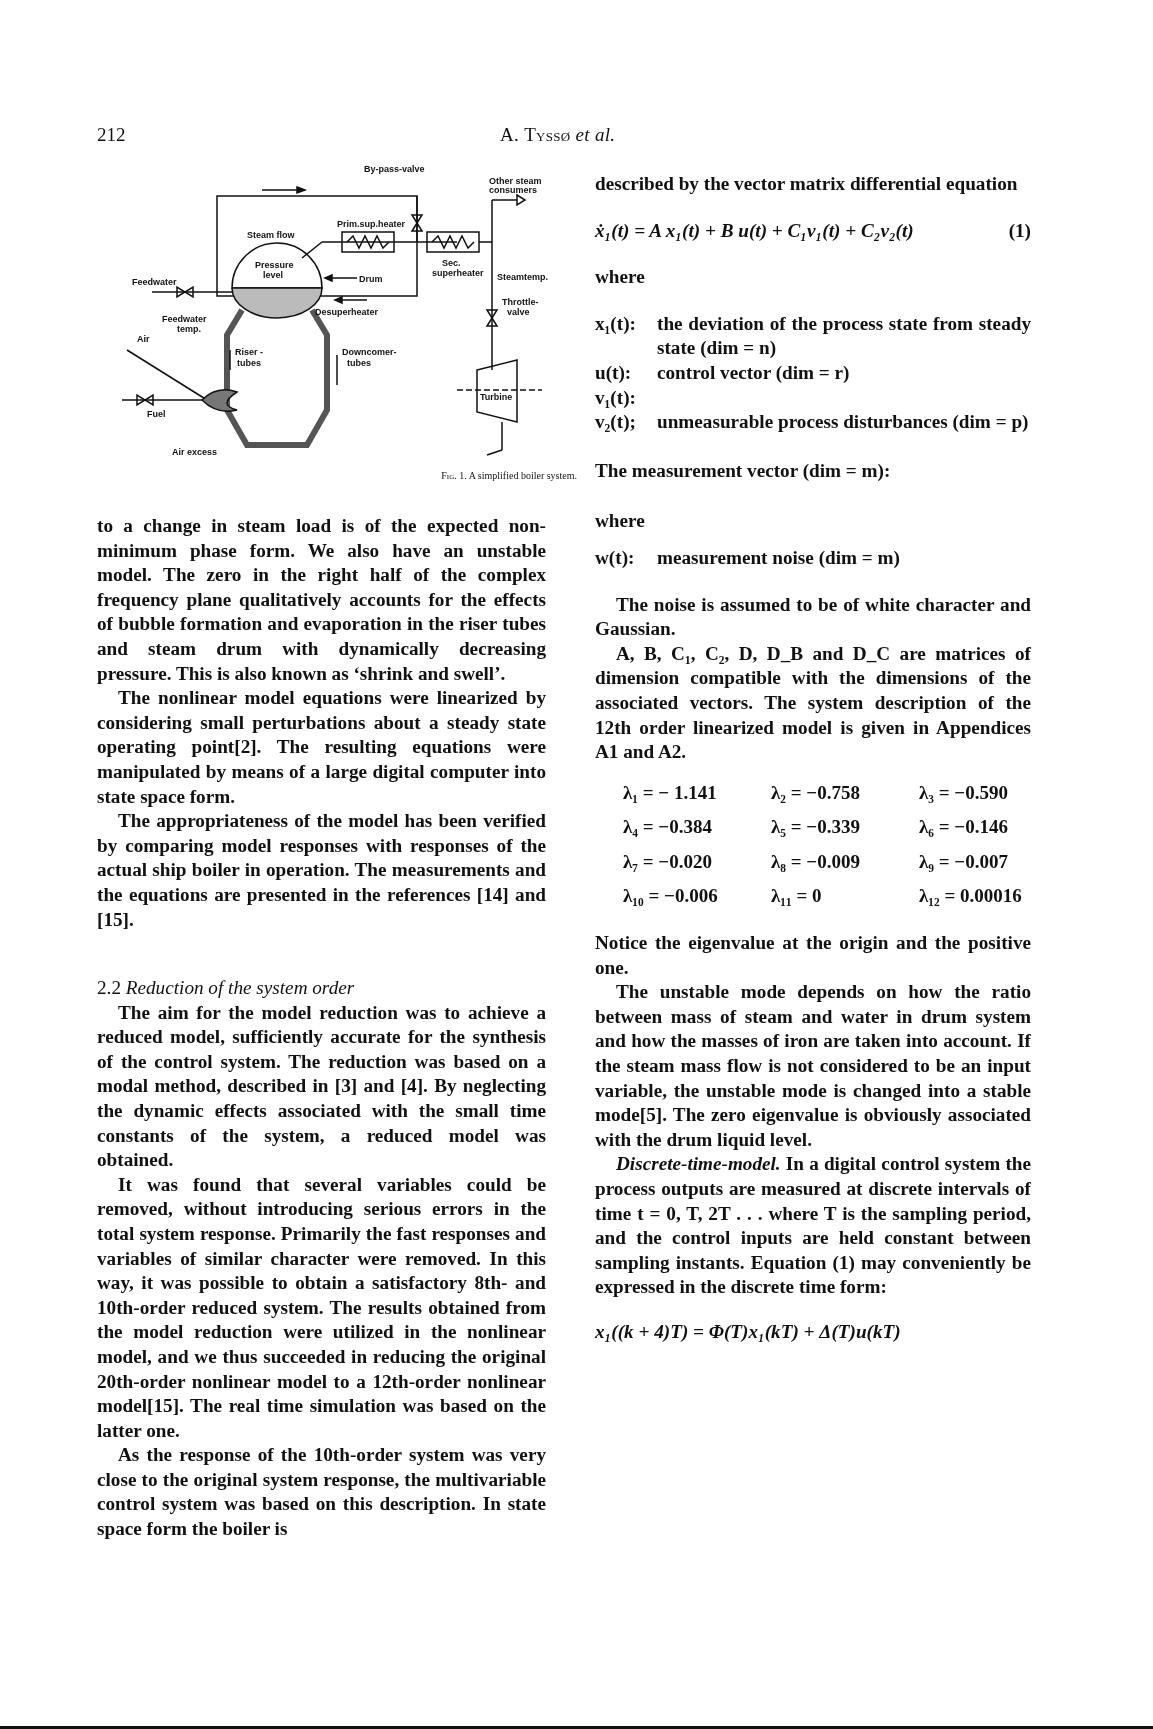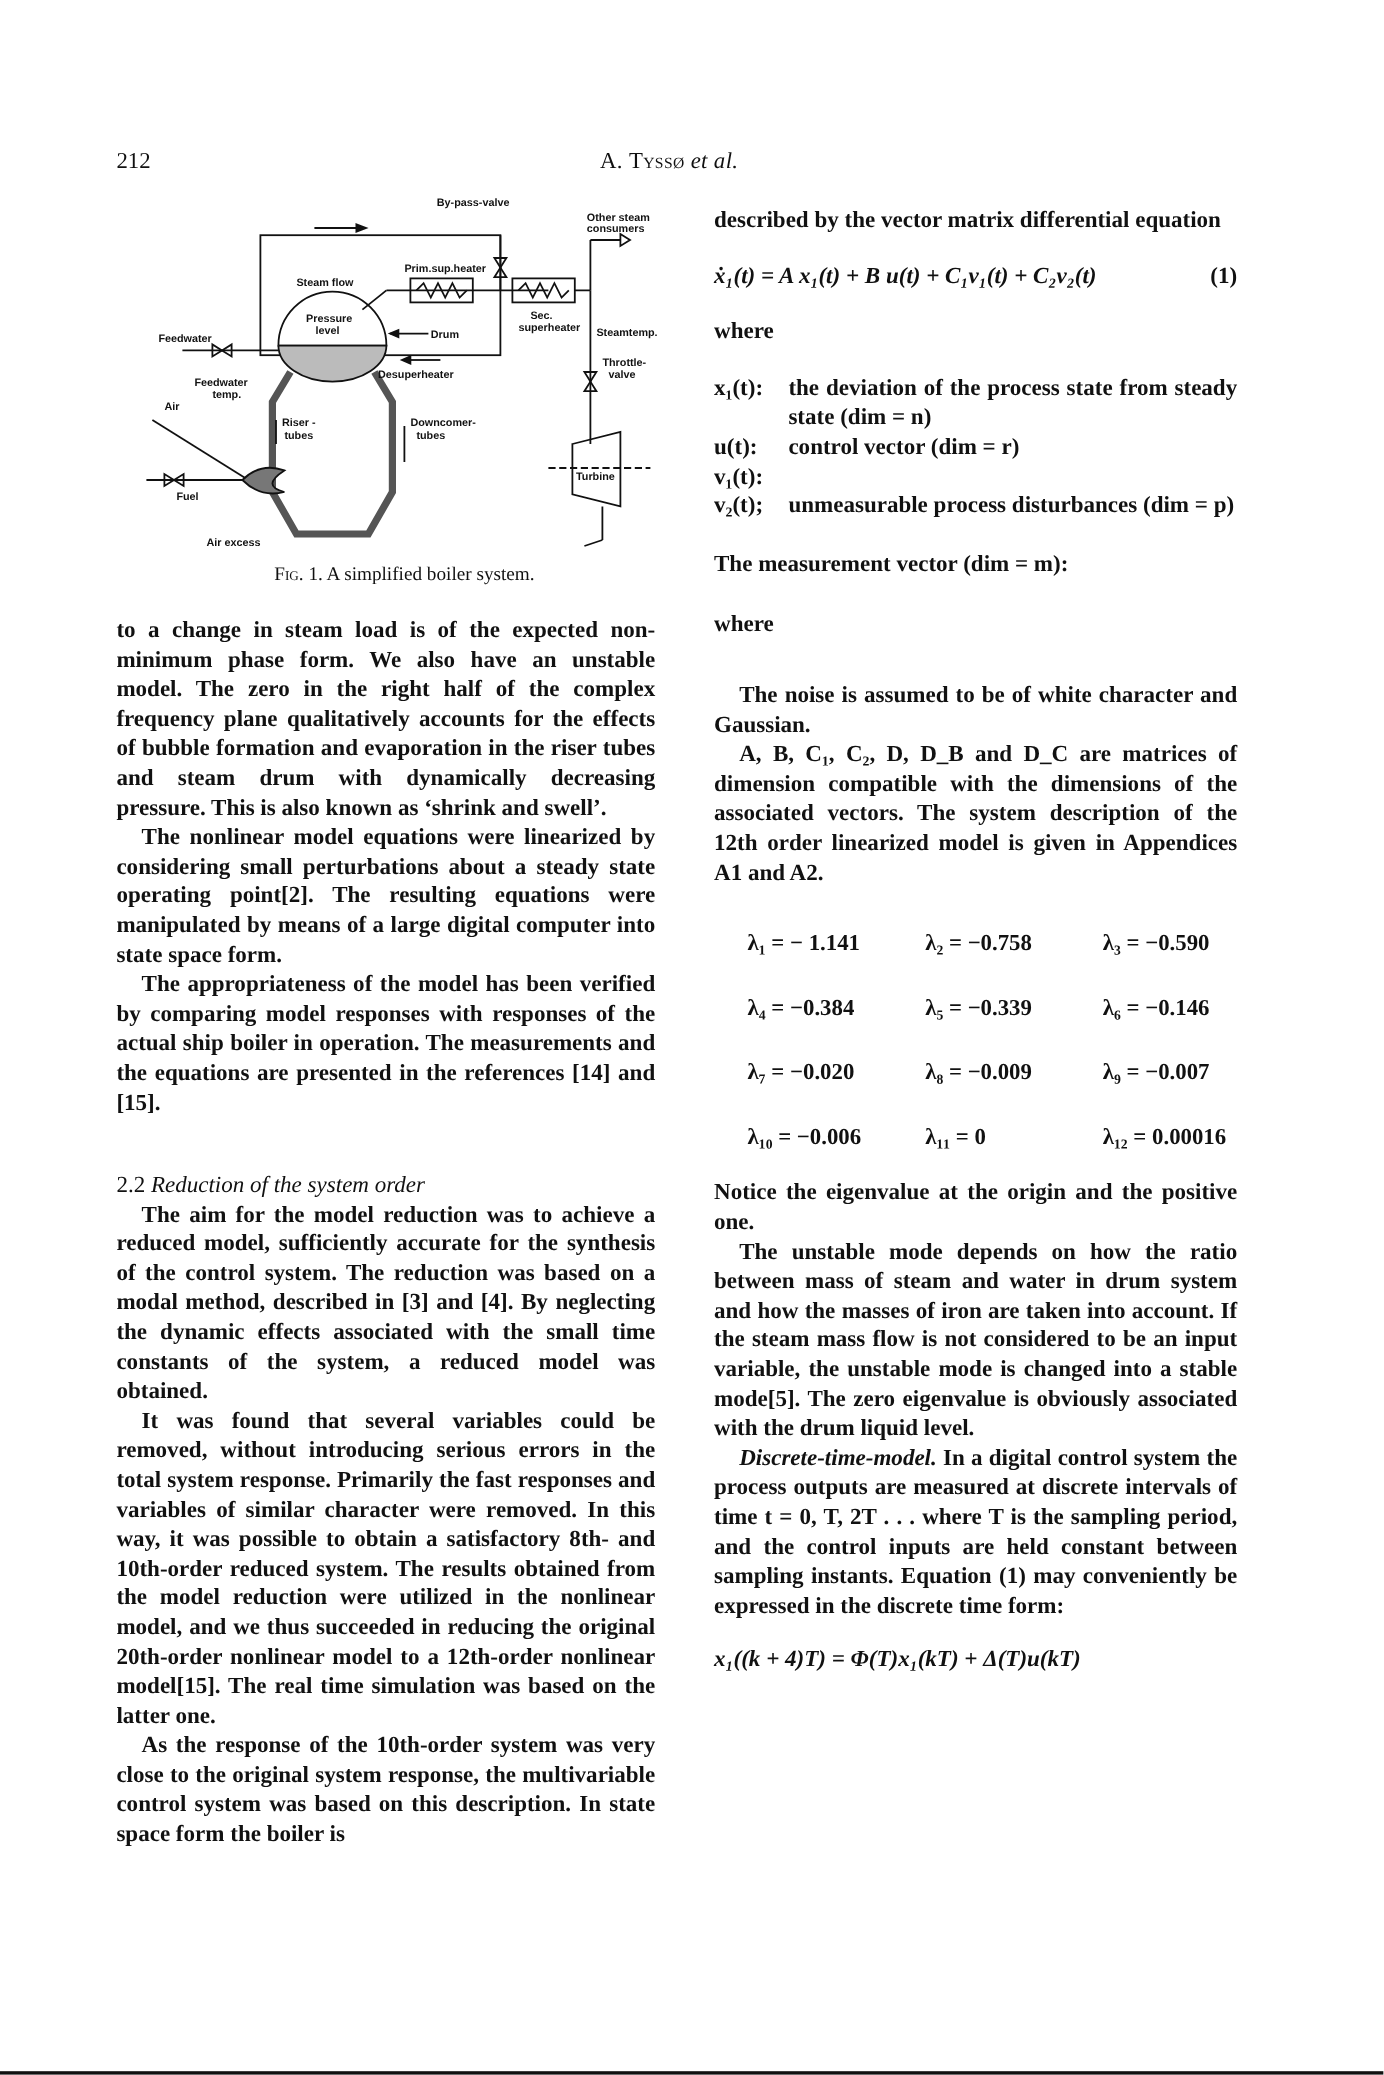--- a/index.html
+++ b/index.html
@@ -7,29 +7,29 @@
   .page-num { position:absolute; left:97px; top:124px; font-size:19px; }
   .running-head { position:absolute; left:500px; top:124px; font-size:19px; letter-spacing:0.3px;text-align:center; }
   .running-head .sc { font-variant:small-caps; }
   .running-head i { font-style:italic; }
   .col { position:absolute; font-size:19.2px; line-height:24.6px; text-align:justify; font-weight:bold; }
   .col p { margin:0; }
   .col p.ind { text-indent:21px; }
   .left { left:97px; width:449px; }
   .right { left:595px; width:436px; }
   .figure { position:absolute; left:97px; top:160px; width:480px; height:340px; }
-  .caption { position:absolute; left:97px; top:470px; width:480px; text-align:center; font-size:16px; font-weight:normal; }
+  .caption { position:absolute; left:97px; top:470px; width:480px; text-align:right; font-size:10px; font-weight:normal; }
   .caption .sc { font-variant:small-caps; }
   .eq { position:relative; height:24.6px; font-style:italic; white-space:nowrap; }
   .eq .num { position:absolute; right:0; font-style:normal; }
   .def { display:flex; }
   .def .sym { flex:0 0 62px; white-space:nowrap; }
   .def .txt { flex:1; text-align:justify; }
   .eig { display:grid; grid-template-columns: 148px 148px 140px; row-gap:10px; margin-left:28px; font-size:19px; }
-  .eig div { white-space:nowrap;margin-top:19px; }
+  .eig div { white-space:nowrap; }
   .sec-title i { font-style:italic; }
   .footer-rule { position:absolute; left:0; right:0; top:1726px; height:3px; background:#111; }
   svg text { font-family:"Liberation Sans","DejaVu Sans",sans-serif; font-weight:bold; }
 </style>
 </head>
 <body>
 
 <div class="page-num">212</div>
 <div class="running-head">
   <span>A. </span><span class="sc">Tyssø</span>
@@ -155,20 +155,24 @@
   <div class="def">
       <span class="sym">v₂(t);</span>
       <span class="txt">unmeasurable process disturbances (dim = p)</span>
     </div>
   <div style="height:24px"></div>
   <p>The measurement vector (dim = m):</p>
   <div style="height:16px"></div>
   <div style="height:10px"></div>
   <p>where</p>
   <div style="height:12px"></div>
+  <div class="def">
+      <span class="sym">w(t):</span>
+      <span class="txt">measurement noise (dim = m)</span>
+    </div>
   <div style="height:22px"></div>
   <p class="ind">The noise is assumed to be of white character and Gaussian.</p>
   <p class="ind">A, B, C₁, C₂, D, D_B and D_C are matrices of dimension compatible with the dimensions of the associated vectors. The system description of the 12th order linearized model is given in Appendices A1 and A2.</p>
   <div style="height:16px"></div>
   <div class="eig">
     <div>λ₁ = − 1.141</div>
     <div>λ₂ = −0.758</div>
     <div>λ₃ = −0.590</div>
     <div>λ₄ = −0.384</div>
     <div>λ₅ = −0.339</div>

